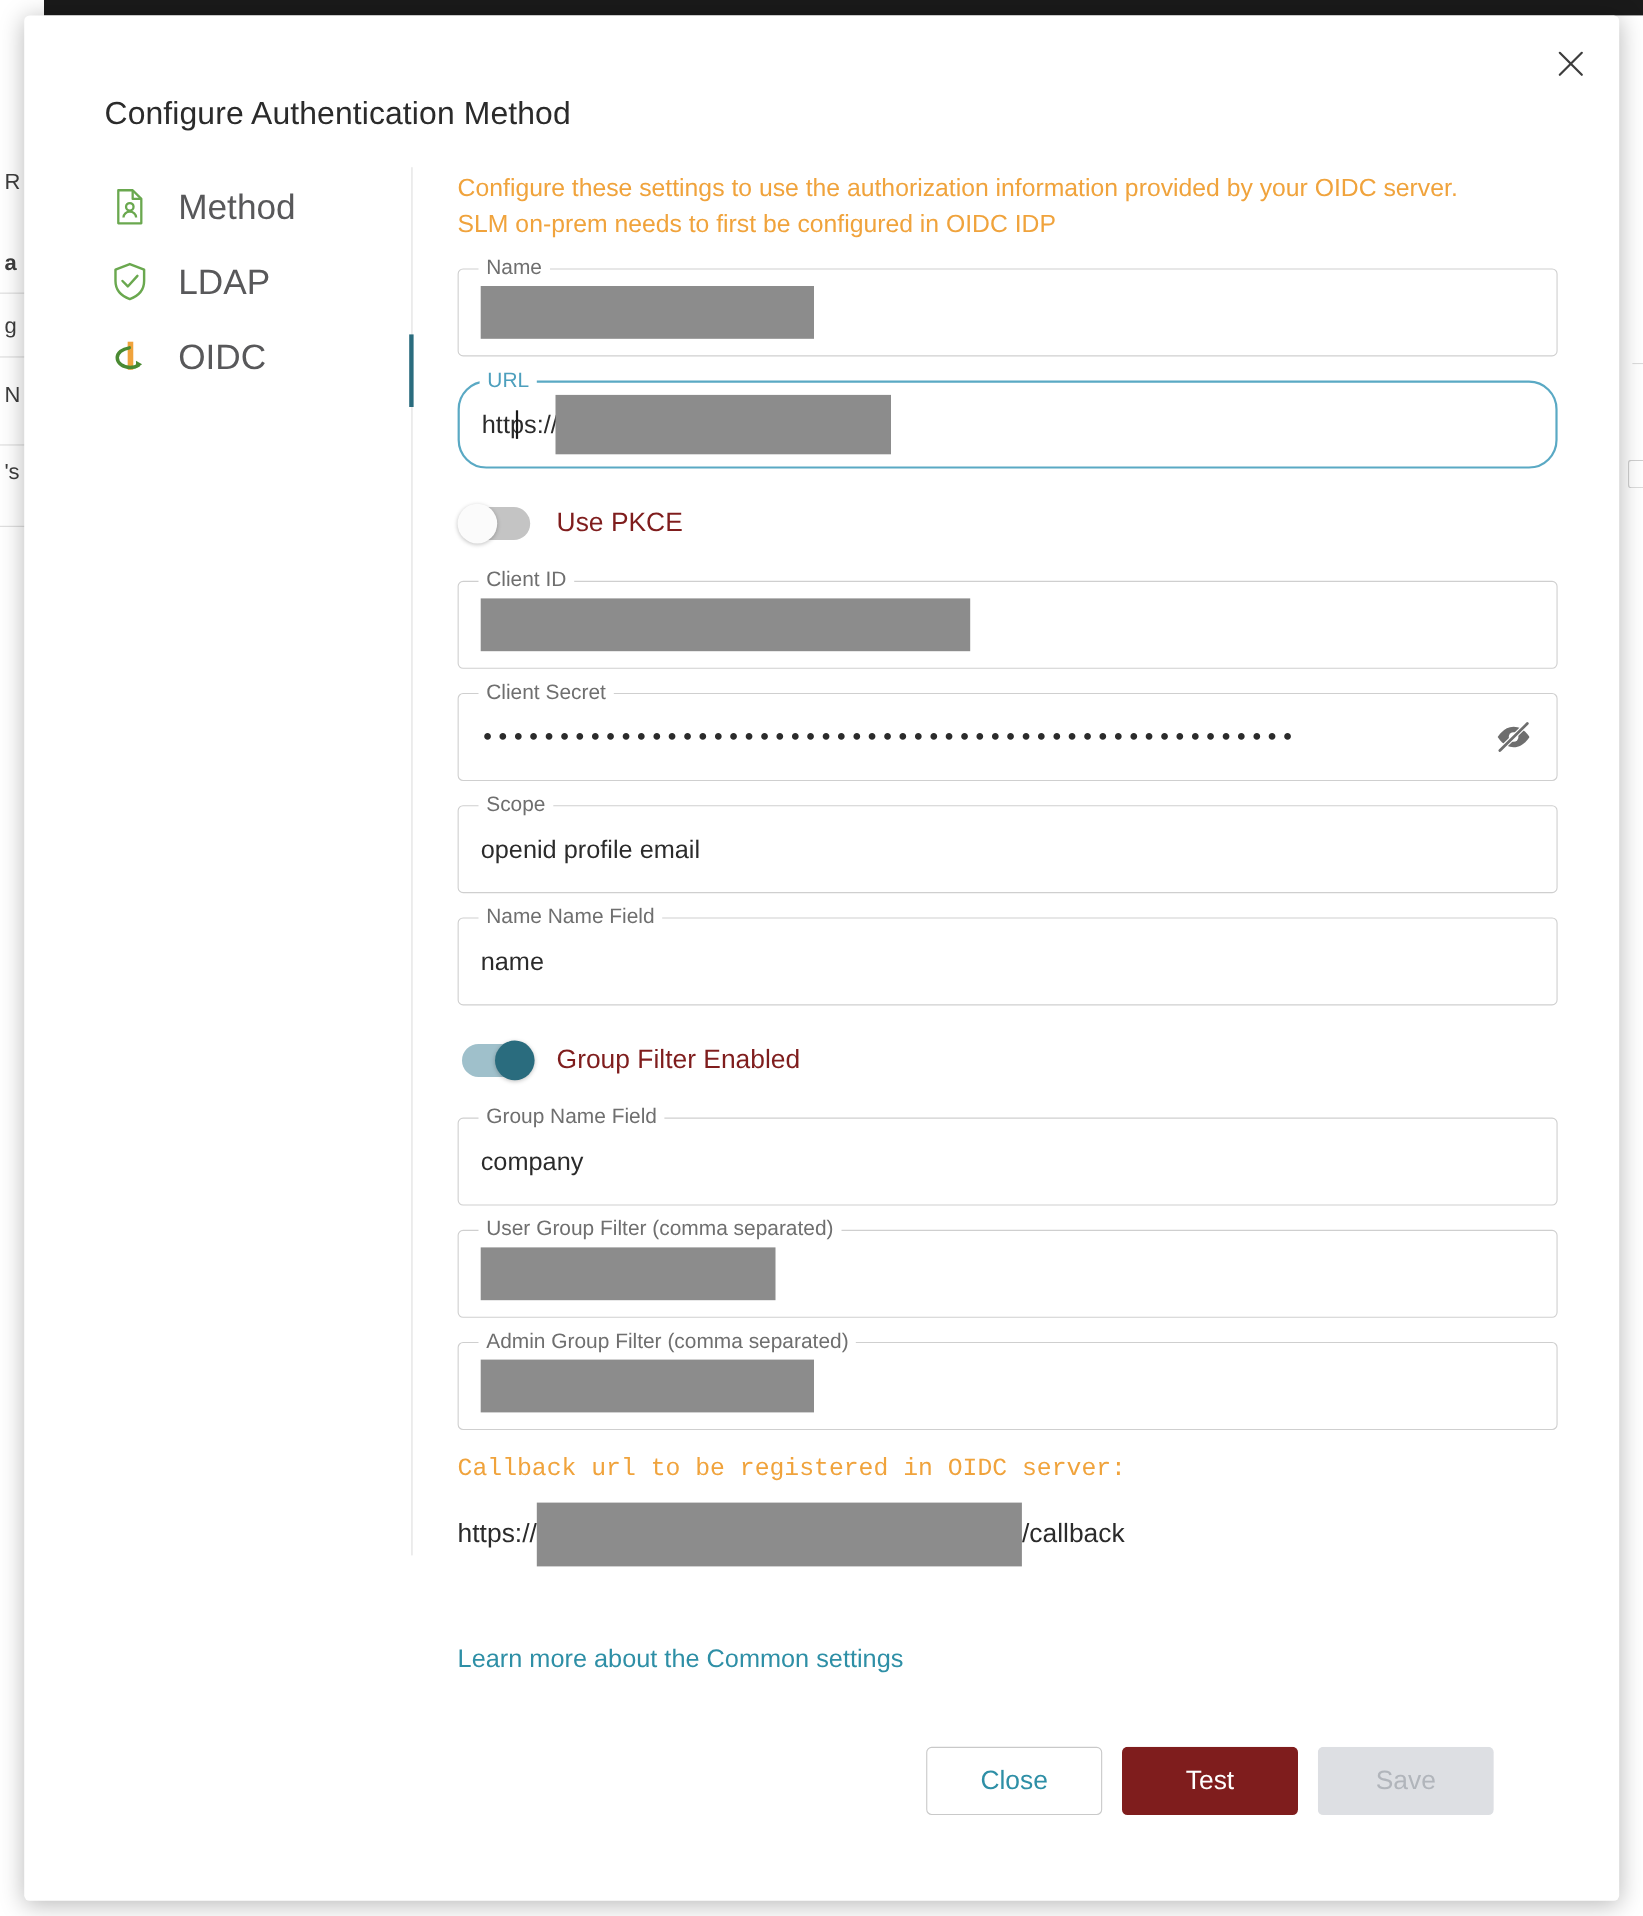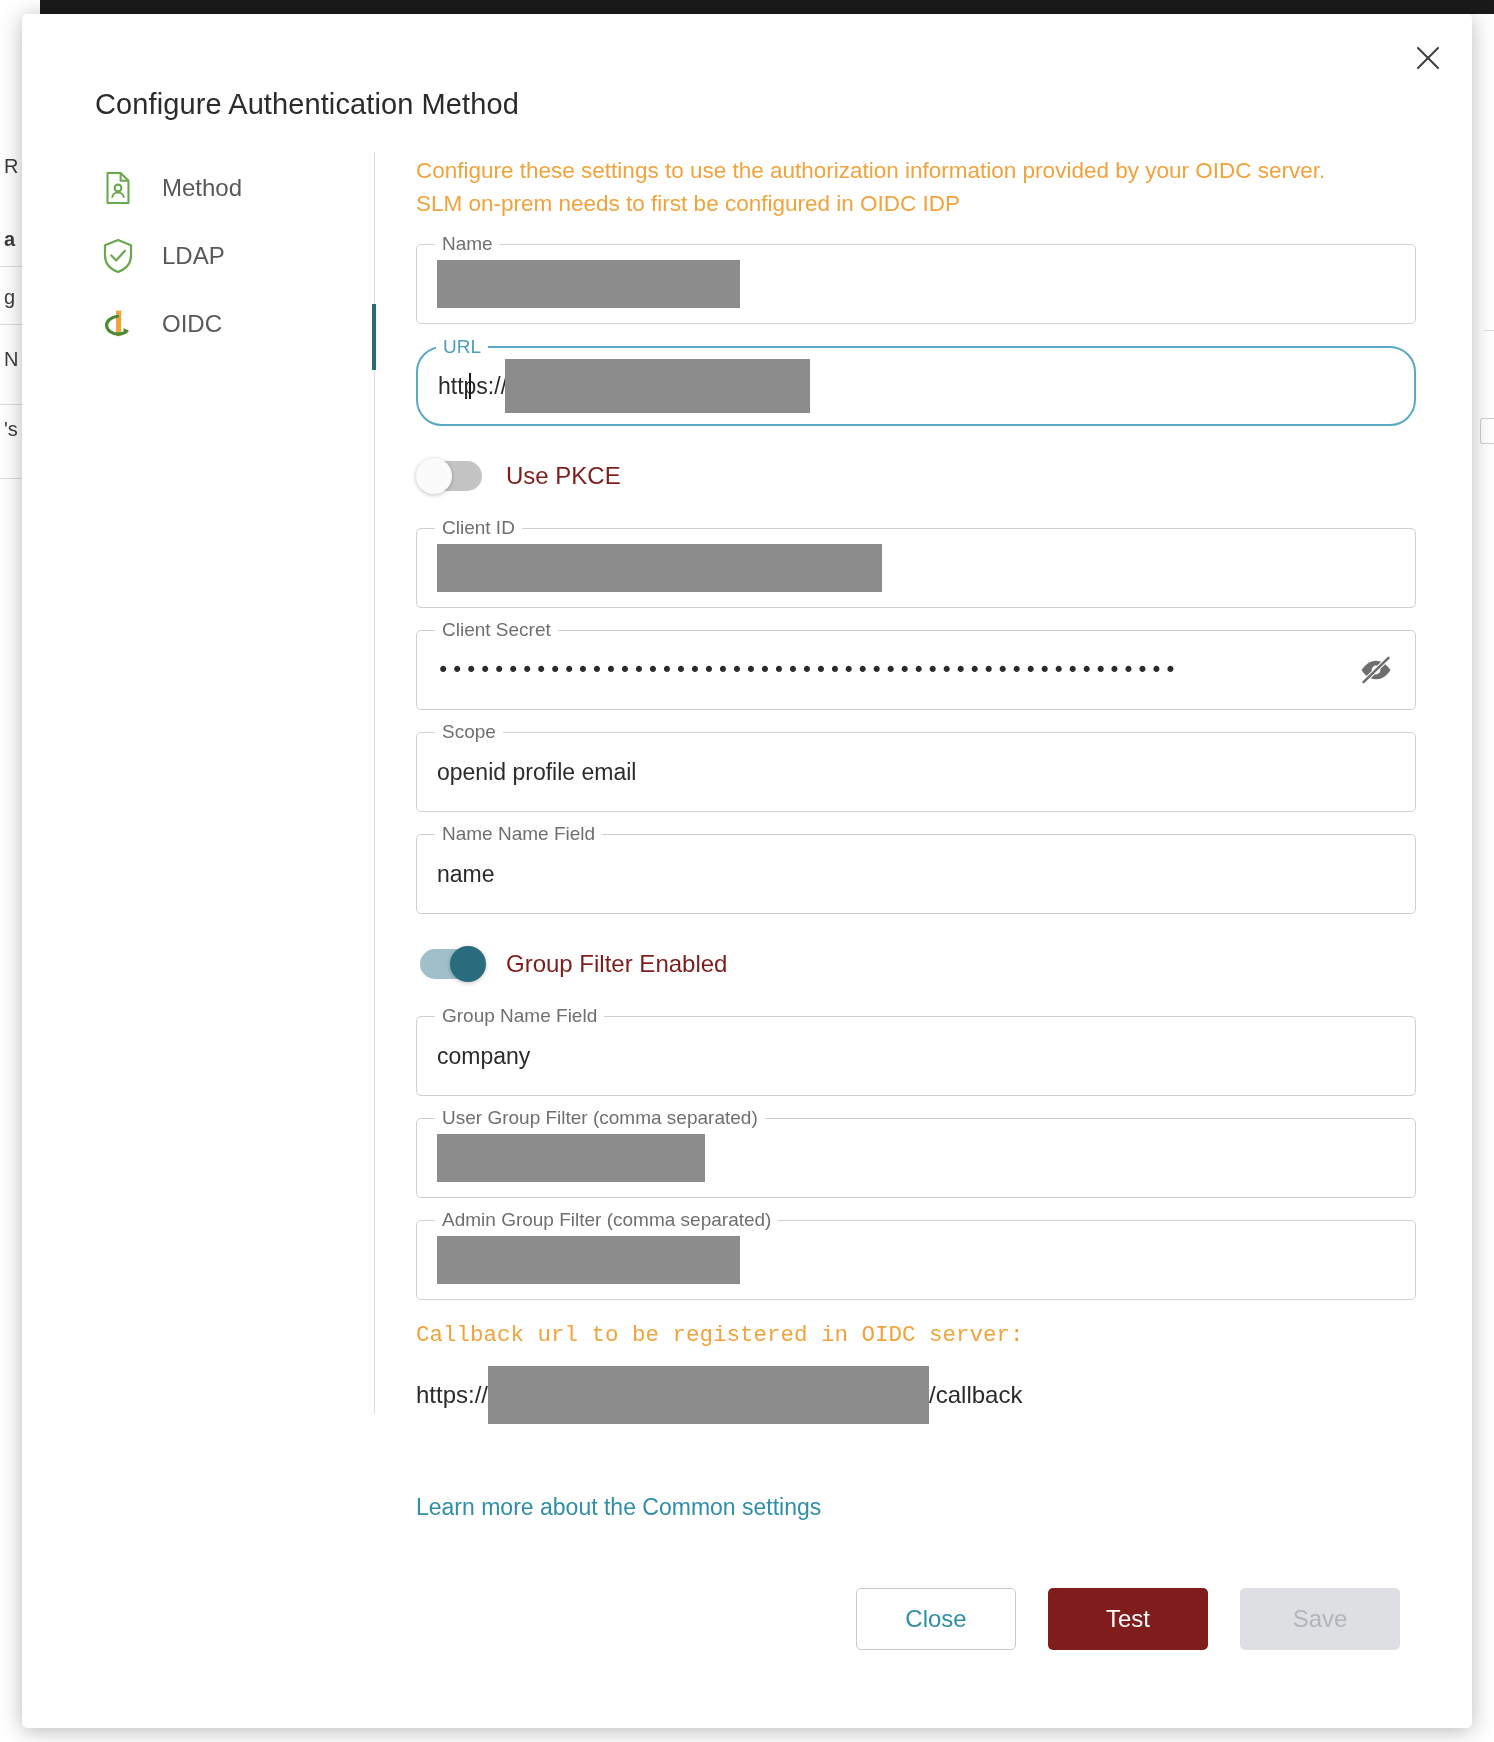--- a/index.html
+++ b/index.html
@@ -106,21 +106,21 @@
     padding-left: 18px;
     cursor: pointer;
   }
   .nav-icon {
     width: 36px; height: 36px;
     display: flex; align-items: center; justify-content: center;
     margin-right: 26px;
     flex: 0 0 36px;
   }
   .nav-label {
-    font-size: 24px;
+    font-size: 32px;
     color: #58585a;
   }
 
   .sidebar-divider {
     position: absolute;
     left: 352px; top: 138px;
     width: 1px; height: 1262px;
     background: #dedede;
   }
   .sidebar-active-marker {
@@ -269,22 +269,22 @@
     cursor: pointer;
   }
 
   
   .footer {
     position: absolute;
     left: 0; bottom: 78px;
     width: 1450px;
     display: flex;
     justify-content: flex-end;
-    padding-right: 72px;
-    gap: 32px;
+    padding-right: 114px;
+    gap: 18px;
   }
   .btn {
     height: 62px;
     min-width: 160px;
     border-radius: 5px;
     font-size: 24px;
     display: flex; align-items: center; justify-content: center;
     cursor: pointer;
     border: 1px solid transparent;
   }

